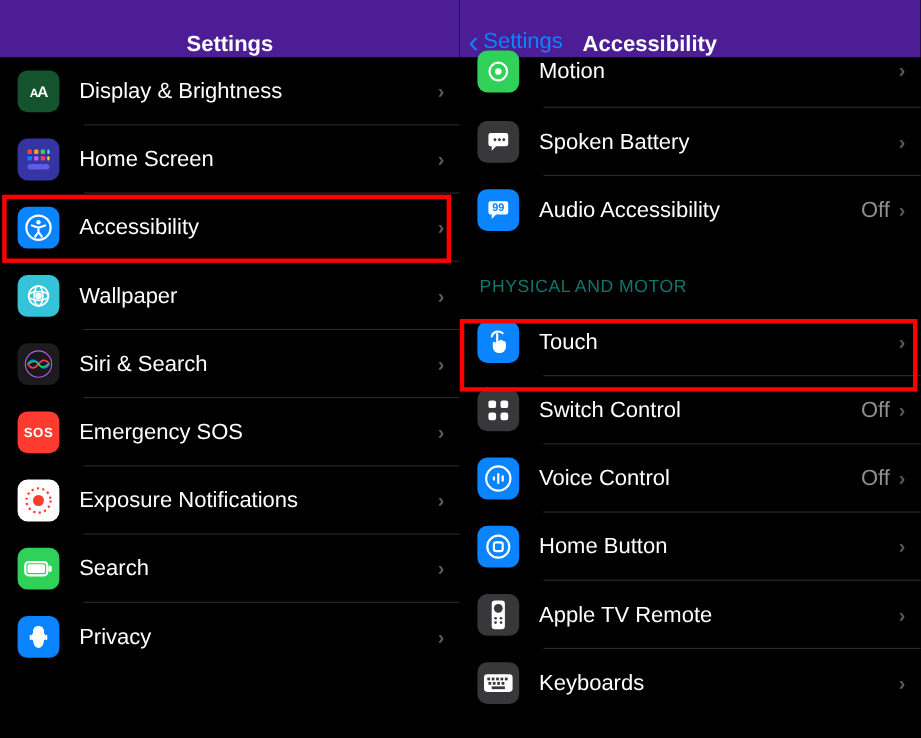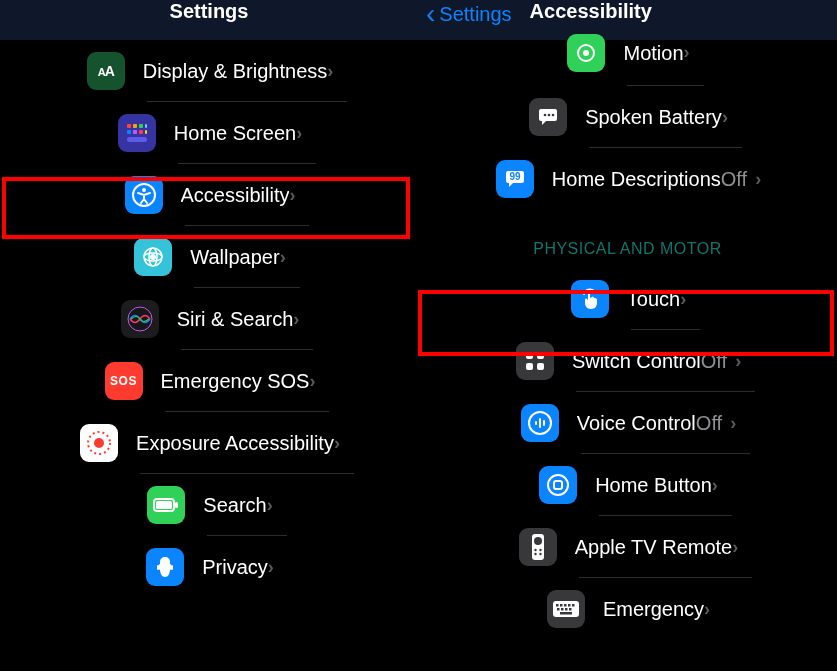--- a/index.html
+++ b/index.html
@@ -9,41 +9,41 @@
     width: 837px;
     height: 671px;
     overflow: hidden;
     display: flex;
   }
   .pane { height: 671px; overflow: hidden; position: relative; }
   .pane-left { width: 418px; background: #000; }
   .pane-right { width: 419px; background: #000; }
 
   .navbar {
-    height: 40px;
-    background: #0f172a;
+    height: 52px;
+    background: #4c1d95;
     display: flex;
-    align-items: flex-start;
+    align-items: flex-end;
     justify-content: center;
     position: relative;
   }
   .navbar-right { justify-content: flex-start; padding-left: 8px; }
   .nav-title {
     color: #fff; font-size: 20px; font-weight: 600;
   }
   .nav-back {
     display: flex; align-items: center; color: #0a84ff; font-size: 20px;
     font-weight: 400; gap: 2px; cursor: pointer;
   }
   .nav-back-chevron {
     font-size: 28px; line-height: 1; font-weight: 400; margin-right: 2px;
   }
   .nav-right-title { color:#fff; font-size:20px; font-weight:600; margin-left: 18px; }
 
-  .list { display: flex; flex-direction: column; align-items: center; }
+  .list { display: flex; flex-direction: column; }
   .row {
     display: flex; align-items: center;
     height: 62px;
     padding-left: 16px; padding-right: 14px;
     position: relative;
     cursor: pointer;
   }
   .row-sep {
     position: absolute; left: 76px; right: 0; bottom: 0;
     height: 1px; background: #2c2c2e;
@@ -171,21 +171,21 @@
       <div class="row-sep"></div>
     </div>
 
     <div class="row">
       <div class="icon-box" style="background:#ffffff">
         <svg width="30" height="30" viewBox="0 0 30 30">
           <circle cx="15" cy="15" r="11" fill="none" stroke="#ff3b30" stroke-width="2" stroke-dasharray="2 3"></circle>
           <circle cx="15" cy="15" r="5" fill="#ff3b30"></circle>
         </svg>
       </div>
-      <div class="label">Exposure Accessibility</div>
+      <div class="label">Exposure Notifications</div>
       <div class="chevron">›</div>
       <div class="row-sep"></div>
     </div>
 
     <div class="row">
       <div class="icon-box" style="background:#30d158">
         <svg width="28" height="16" viewBox="0 0 28 16">
           <rect x="2" y="2" width="20" height="12" rx="3" fill="none" stroke="#fff" stroke-width="2"></rect>
           <rect x="4" y="4" width="16" height="8" rx="1.5" fill="#fff"></rect>
           <rect x="23" y="5" width="3" height="6" rx="1.5" fill="#fff"></rect>
@@ -251,21 +251,21 @@
       <div class="row-sep"></div>
     </div>
 
     <div class="row">
       <div class="icon-box" style="background:#0a84ff">
         <svg width="24" height="22" viewBox="0 0 24 22">
           <path d="M3 3 H19 A2 2 0 0 1 21 5 V13 A2 2 0 0 1 19 15 H10 L6 19 V15 H5 A2 2 0 0 1 3 13 V5 A2 2 0 0 1 5 3 Z" fill="#fff"></path>
           <text x="12" y="12" text-anchor="middle" font-size="10" font-weight="900" fill="#0a84ff">99</text>
         </svg>
       </div>
-      <div class="label">Home Descriptions</div>
+      <div class="label">Audio Accessibility</div>
       <div class="value">Off</div>
       <div class="chevron">›</div>
     </div>
 
     <div class="section-header">PHYSICAL AND MOTOR</div>
 
     <div class="row">
       <div class="icon-box" style="background:#0a84ff">
         <svg width="26" height="26" viewBox="0 0 26 26">
           <path d="M11 6 C11 4 13 4 13 6 L13 12 L15 11 C16 10.5 17 11 17 12 L18 12 C19 12 20 13 20 14 L20 17 C20 20 18 23 14 23 C10 23 8 20 8 17 L8 14 C8 13 9 12 10 13 L11 14 Z" fill="#fff"></path>
@@ -346,21 +346,21 @@
               <rect x="16" y="5" width="2.5" height="2.5"></rect>
               <rect x="20" y="5" width="2.5" height="2.5"></rect>
             <rect x="5" y="9" width="2.5" height="2.5"></rect>
               <rect x="9" y="9" width="2.5" height="2.5"></rect>
               <rect x="13" y="9" width="2.5" height="2.5"></rect>
               <rect x="17" y="9" width="2.5" height="2.5"></rect>
             <rect x="8" y="13" width="12" height="2.5"></rect>
           </g>
         </svg>
       </div>
-      <div class="label">Emergency</div>
+      <div class="label">Keyboards</div>
       <div class="chevron">›</div>
     </div>
 
   </div>
 </div>
 
 <div class="highlight-box hl-left"></div>
 <div class="highlight-box hl-right"></div>
 
 </body></html>

